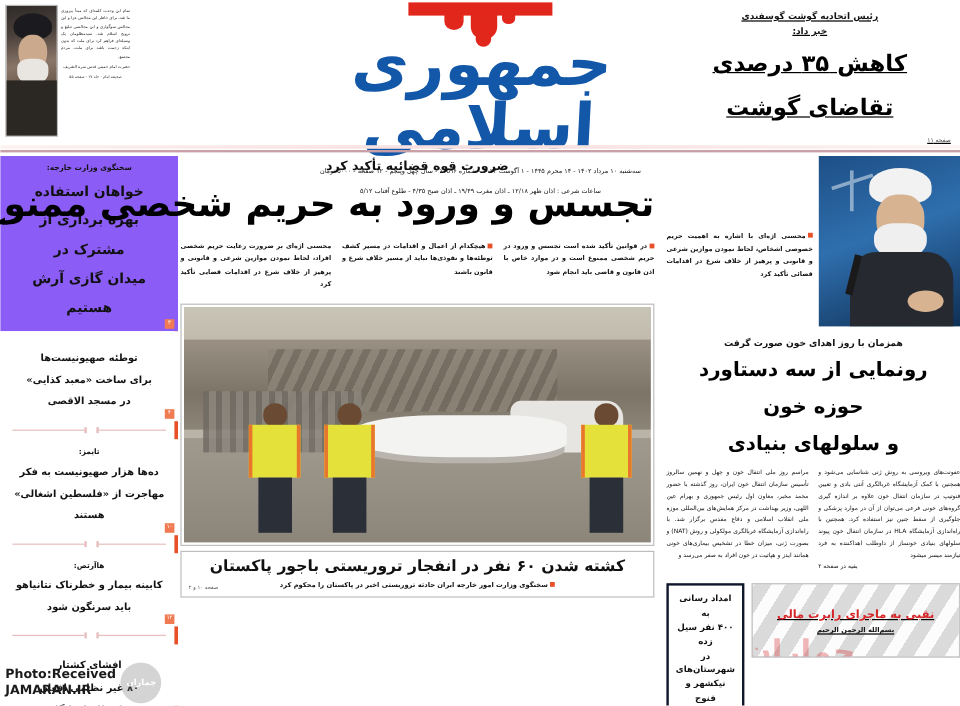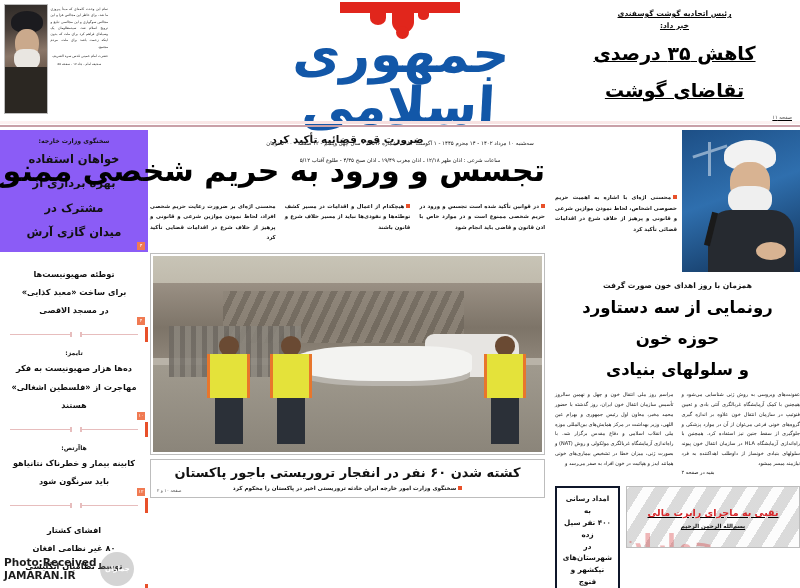--- a/index.html
+++ b/index.html
@@ -191,20 +191,21 @@
 
     <div class="leftbar">
       <div class="lb-orange-edge"></div>
 
       <div class="lb-block">
         <div class="lb-kicker">سخنگوی وزارت خارجه:</div>
         <div class="lb-title">خواهان استفاده</div>
         <div class="lb-title">بهره برداری از</div>
         <div class="lb-title">مشترک در</div>
         <div class="lb-title">میدان گازی آرش</div>
+        <div class="lb-title">هستیم</div>
         <div class="lb-pg">۳</div>
       </div>
 
       <div class="lb-block plain" style="padding-top:11px;">
         <div class="lb-title sm">توطئه صهیونیست‌ها</div>
         <div class="lb-title sm">برای ساخت «معبد کذایی»</div>
         <div class="lb-title sm">در مسجد الاقصی</div>
         <div class="lb-pg">۴</div>
       </div>
       <div class="lb-sep"></div>

